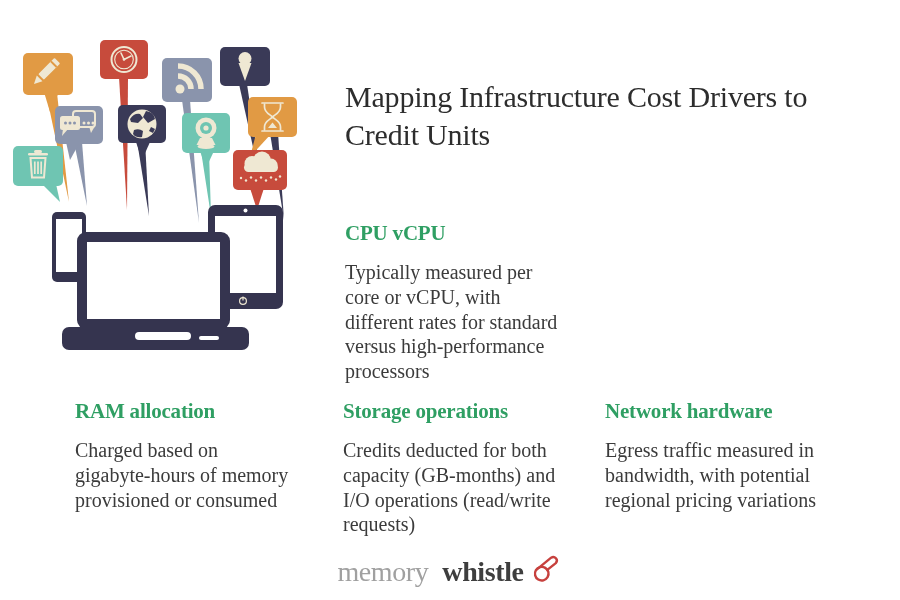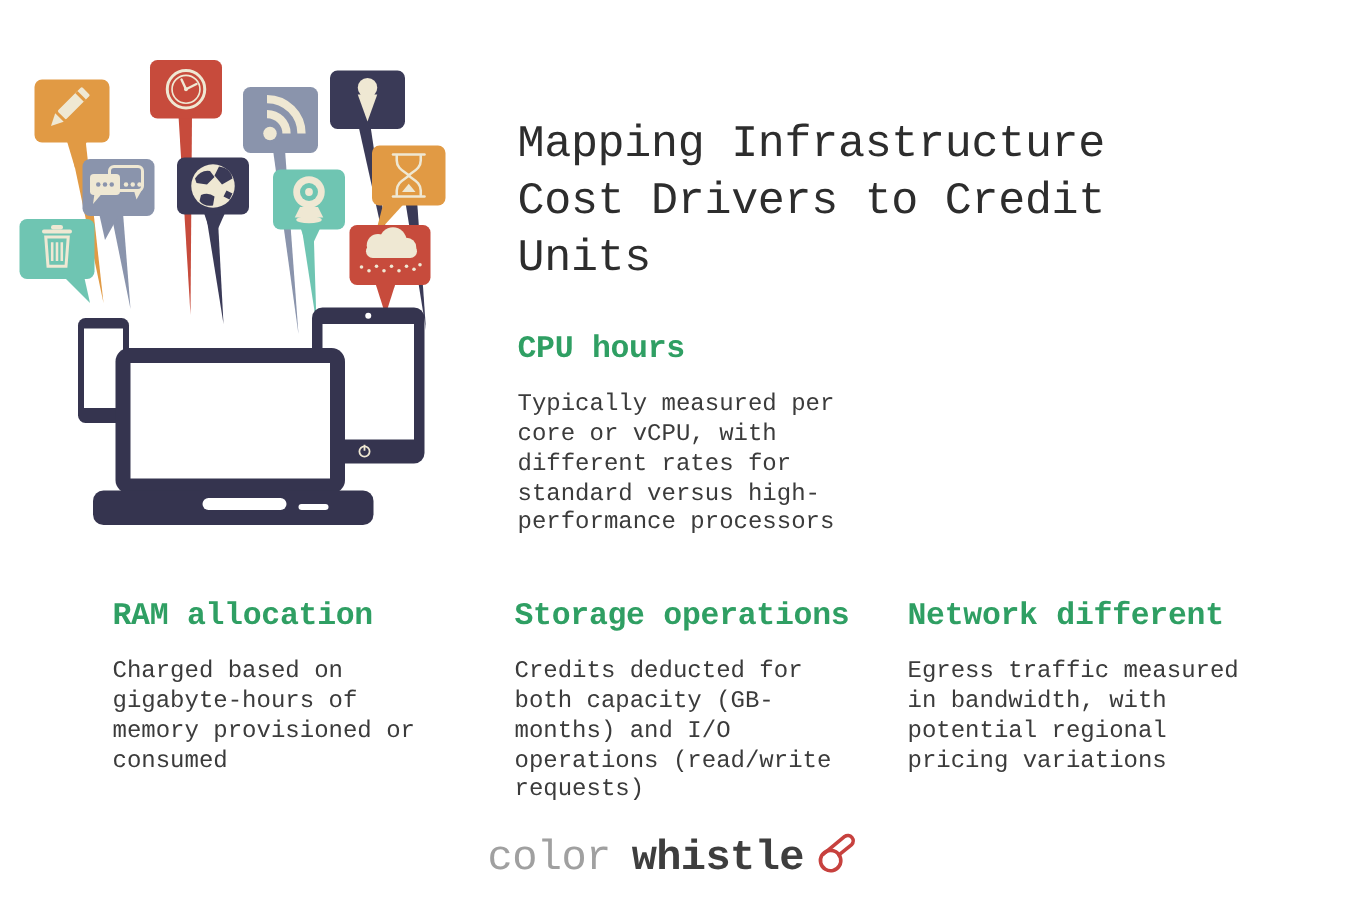--- a/index.html
+++ b/index.html
@@ -1,31 +1,31 @@
 <!DOCTYPE html>
 <html style="--accent-green: #2f9f63; --title-color: #2d2d2d; --body-color: #3b3b3b; --logo-prefix-color: #a0a0a0; --logo-suffix-color: #3e3e3e; --logo-icon-color: #c7413e;"><head>
 <meta charset="utf-8">
 <style>
   html,body{margin:0;padding:0;background:#ffffff;}
   .stage{
     position:relative;width:900px;height:600px;background:#ffffff;overflow:hidden;
-    font-family:Liberation Mono, monospace;color:#2d2d2d;
+    font-family:Liberation Serif, serif;color:#2d2d2d;
   }
   .title{
     position:absolute;left:345px;top:78px;width:470px;margin:0;
     font-size:30px;line-height:1.27;font-weight:400;letter-spacing:-0.2px;
     color:var(--title-color,#2d2d2d);
   }
   .card{position:absolute;}
   .card h2{
     margin:0 0 15px 0;font-size:21px;line-height:1.1;font-weight:700;
     color:var(--accent-green,#2f9f63);letter-spacing:-0.2px;
   }
   .card p{
-    margin:0;font-size:16px;line-height:1.24;font-weight:400;
+    margin:0;font-size:20px;line-height:1.24;font-weight:400;
     color:var(--body-color,#3b3b3b);
   }
   #sec-cpu    {left:345px;top:222px;width:224px;}
   #sec-gpu    {left:607px;top:222px;width:226px;}
   #sec-ram    {left:75px; top:400px;width:214px;}
   #sec-storage{left:343px;top:400px;width:228px;}
   #sec-network{left:605px;top:400px;width:237px;}
   .illustration{position:absolute;left:0;top:20px;width:330px;height:360px;}
   .logo{
     position:absolute;left:0;right:0;top:551px;height:42px;
@@ -178,44 +178,44 @@
       <rect x="87" y="222" width="133" height="77" fill="#ffffff"></rect>
       <rect x="62" y="307" width="187" height="23" rx="7" fill="#35344F"></rect>
       <rect x="135" y="312" width="56" height="8" rx="4" fill="#ffffff"></rect>
       <rect x="199" y="316" width="20" height="4" rx="2" fill="#ffffff"></rect>
     </g>
   </svg>
 
   <h1 class="title">Mapping Infrastructure Cost Drivers to Credit Units</h1>
 
   <section class="card" id="sec-cpu">
-    <h2>CPU hours</h2>
+    <h2>CPU vCPU</h2>
     <p>Typically measured per core or vCPU, with different rates for standard versus high-performance processors</p>
   </section>
 
   <section class="card" id="sec-gpu">
   </section>
 
   <section class="card" id="sec-storage">
     <h2>Storage operations</h2>
     <p>Credits deducted for both capacity (GB-months) and I/O operations (read/write requests)</p>
   </section>
 
   <section class="card" id="sec-ram">
     <h2>RAM allocation</h2>
     <p>Charged based on gigabyte-hours of memory provisioned or consumed</p>
   </section>
 
   <section class="card" id="sec-network">
-    <h2>Network different</h2>
+    <h2>Network hardware</h2>
     <p>Egress traffic measured in bandwidth, with potential regional pricing variations</p>
   </section>
 
   <div class="logo">
-    <span class="prefix">color</span>
+    <span class="prefix">memory</span>
       <span class="suffix">whistle</span>
     <svg width="33" height="29" viewBox="0 0 33 29" aria-hidden="true">
       <g fill="none" stroke="#c7413e" stroke-width="2.4" stroke-linejoin="round" stroke-linecap="round" transform="rotate(-14 16 14)">
         <circle cx="10.5" cy="18.5" r="6.8"></circle>
         <path d="M6.8 13.2 L23.5 5.2 a3.6 3.6 0 0 1 3.2 6.4 L16.8 16.2"></path>
       </g>
     </svg>
   </div>
 
 </div>

